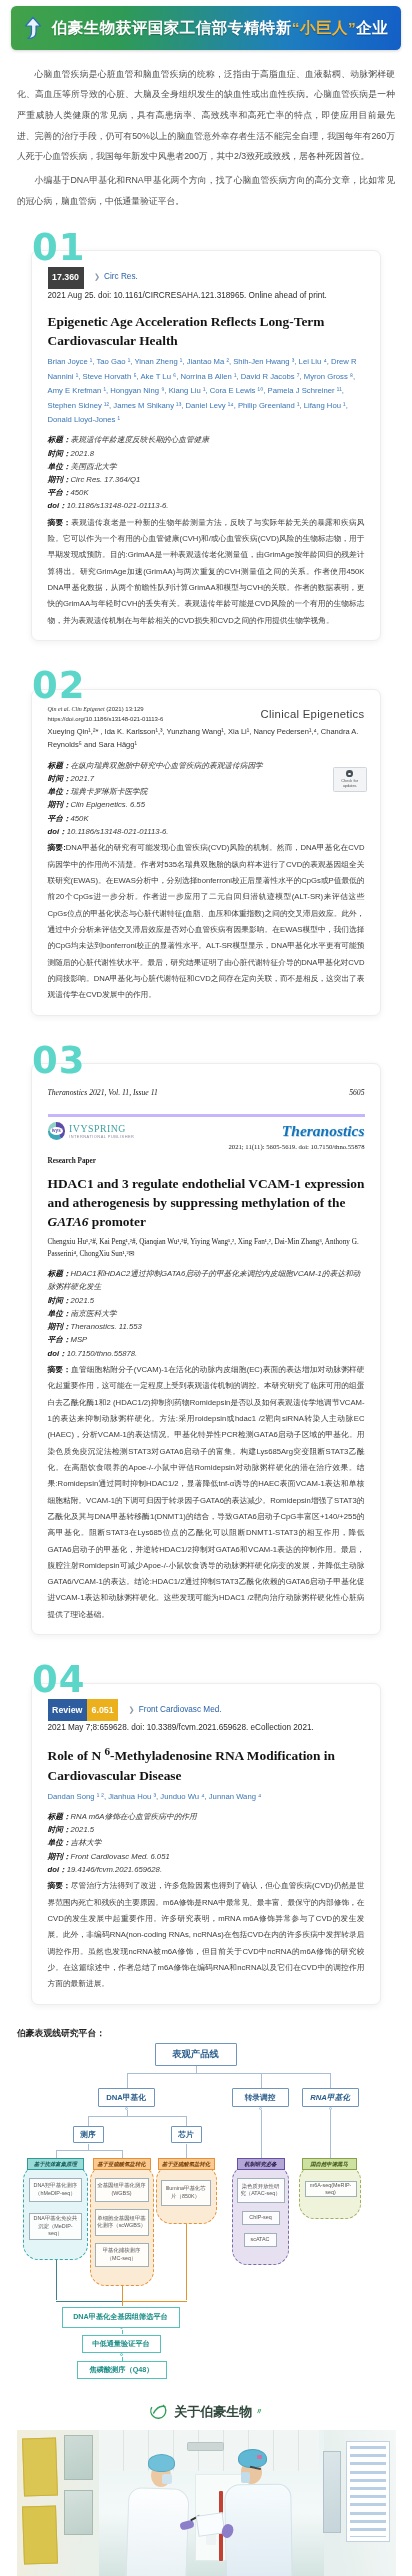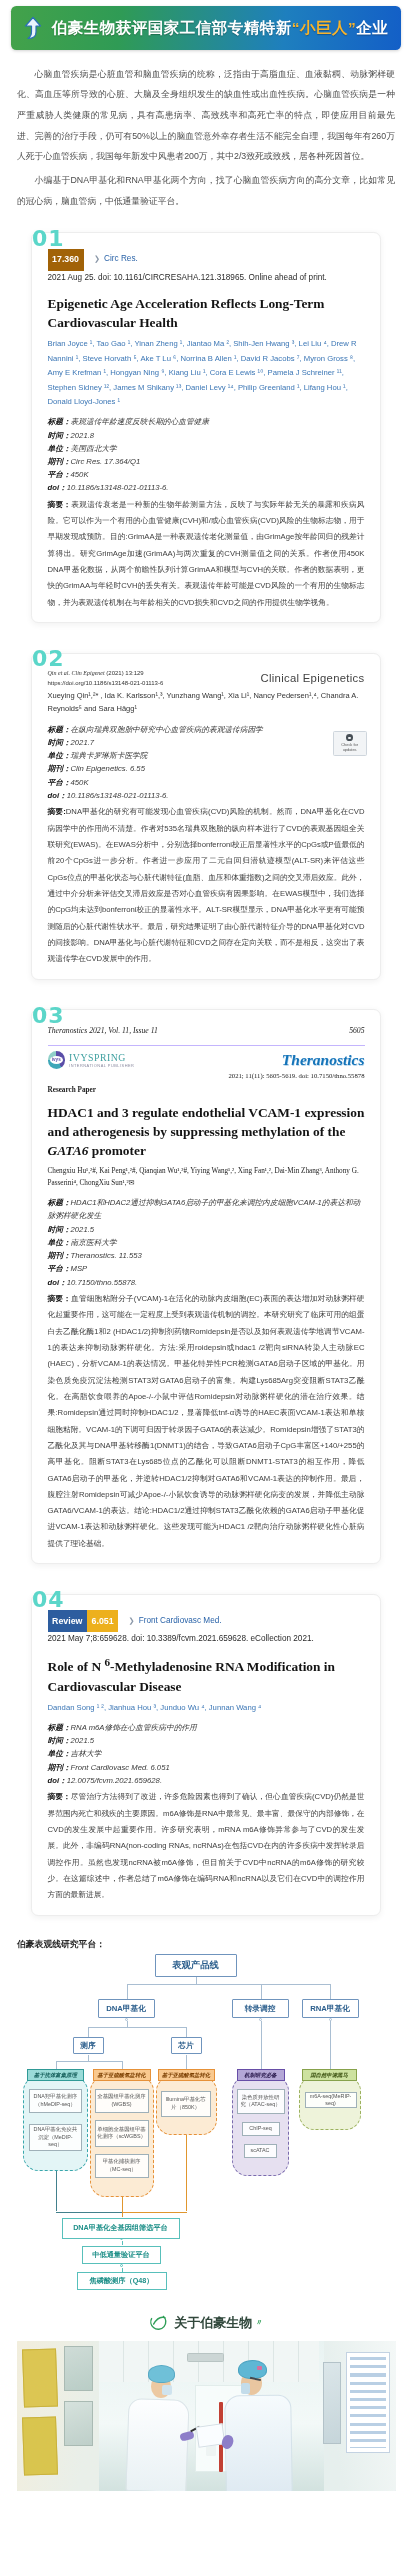--- a/index.html
+++ b/index.html
@@ -9,26 +9,26 @@
     background:linear-gradient(95deg,#43a24a 0%,#2f9b55 28%,#1e7fbe 70%,#135fc7 100%);
     box-shadow:0 1px 3.1px rgba(0,0,0,.18);}
   .banner-arrow{width:24px;height:24px;flex:0 0 auto;}
   .banner-title{color:#fff;font-size:15.5px;font-weight:700;letter-spacing:0.5px;margin-left:7.2px;
     text-shadow:0 0.5px 1px rgba(0,0,0,.28);white-space:nowrap;}
   .hl{color:#f7b32c;}
   
   .intro{padding:0 17px;margin-top:13.4px;font-size:8.8px;line-height:2.35;color:#4d4d4d;text-align:justify;}
   .intro p{margin:0 0 3.1px;text-indent:2em;}
   
-  .sec-num{font-size:22px;font-weight:700;color:#5bd6c9;margin:14.4px 0 -18.5px 32px;position:relative;z-index:2;
+  .sec-num{font-size:37px;font-weight:700;color:#5bd6c9;margin:14.4px 0 -18.5px 32px;position:relative;z-index:2;
     letter-spacing:1px;font-family:"DejaVu Sans",sans-serif;}
   .card{margin:0 31px 23px;background:#fff;border:0.5px solid #ededed;border-radius:7.2px;
     box-shadow:0 1.5px 6.2px rgba(0,0,0,.055);padding:15.5px 15.5px 11.3px;position:relative;}
   .pm-row{display:flex;align-items:center;font-size:8.2px;color:#2b2b2b;flex-wrap:wrap;line-height:1.8;}
-  .pm-badge{background:#a16207;color:#fff;font-weight:700;font-size:8.8px;padding:3.1px 4.6px;margin-right:5.2px;}
+  .pm-badge{background:#404040;color:#fff;font-weight:700;font-size:8.8px;padding:3.1px 4.6px;margin-right:5.2px;}
   .pm-badge.review{background:#2d5d9f;margin-right:0;}
   .pm-badge.ifac{background:#edb01d;}
   .pm-chevron{color:#8a97a8;margin:0 4.1px 0 5.2px;font-size:7.2px;}
   .pm-journal{color:#2a63a8;margin-right:3.1px;}
   .paper-title{font-family:"Liberation Serif","DejaVu Serif",serif;font-size:13.4px;font-weight:700;color:#141414;
     line-height:1.42;margin:8.2px 0 5.2px;}
   .authors{color:#3b76b5;font-size:7.7px;line-height:1.9;margin:0 0 5.2px;}
   .meta{font-size:7.7px;color:#3a3a3a;line-height:1.72;font-style:italic;}
   .meta-label{font-weight:700;color:#161616;}
   .abstract{font-size:7.7px;color:#3d3d3d;line-height:2.12;text-align:justify;margin-top:2.1px;}
@@ -43,21 +43,21 @@
   .ce-bar .l{font-weight:700;letter-spacing:1.5px;font-size:7.7px;}
   .ce-bar .r{font-weight:700;font-size:8.2px;}
   .check-badge{position:absolute;right:13.4px;top:77px;width:29px;border:0.5px solid #cfd6dd;background:#f2f4f6;
     border-radius:1.5px;text-align:center;padding:2.6px 1.5px;font-size:3.9px;color:#555;line-height:1.25;}
   .check-dot{width:6.7px;height:6.7px;border-radius:50%;background:#474f56;margin:0 auto 1.5px;position:relative;}
   .check-dot::after{content:"";position:absolute;left:2.1px;top:2.1px;width:2.6px;height:2.6px;border-radius:50%;background:#f2f4f6;}
   .ce-title{font-size:14px;font-weight:700;color:#1c1c1c;line-height:1.4;margin:2.1px 0 6.2px;width:86%;}
   .ce-authors{color:#333;font-size:7.5px;line-height:1.8;margin-bottom:7.2px;}
   
   .th-row1{display:flex;justify-content:space-between;font-family:"Liberation Serif","DejaVu Serif",serif;
-    font-size:7.7px;color:#222;border-bottom:1px solid #c4b5fd;padding-bottom:10px;font-style:italic;}
+    font-size:7.7px;color:#222;border-bottom:3px solid #c4b5fd;padding-bottom:17px;font-style:italic;margin-top:8px;}
   .th-row2{display:flex;justify-content:space-between;align-items:flex-start;margin-top:5.2px;}
   .ivy{display:flex;align-items:center;}
   .ivy-circle{width:17.5px;height:17.5px;border-radius:50%;
     background:conic-gradient(#5a4ea8 0 40%, #3fa7b8 40% 75%, #8fd0c9 75% 100%);position:relative;margin-right:4.1px;}
   .ivy-circle::after{content:"ivys";position:absolute;left:2.1px;top:5.2px;right:2.1px;bottom:4.1px;background:#fff;
     border-radius:50%;font-size:4.6px;color:#5a4ea8;font-weight:700;text-align:center;line-height:8.2px;}
   .ivy-name{color:#3fa0a0;font-size:9.8px;letter-spacing:0.5px;font-family:"Liberation Serif","DejaVu Serif",serif;}
   .ivy-sub{color:#8a8aa0;font-size:3.9px;letter-spacing:0.5px;}
   .th-logo{font-family:"Liberation Serif","DejaVu Serif",serif;font-weight:700;font-style:italic;font-size:15.5px;
     color:#1574b9;text-align:right;text-shadow:0.5px 0.5px 0 #bcd9ee;}
@@ -201,40 +201,40 @@
     <span class="pm-journal">Front Cardiovasc Med.</span>
     <span class="pm-cite">2021 May 7;8:659628. doi: 10.3389/fcvm.2021.659628. eCollection 2021.</span>
   </div>
   <div class="paper-title"><span>Role of N </span><sup>6</sup><span>-Methyladenosine RNA Modification in Cardiovascular Disease</span></div>
   <div class="authors">Dandan Song ¹ ², Jianhua Hou ³, Junduo Wu ⁴, Junnan Wang ⁴</div>
   <div class="meta">
     <div><span class="meta-label">标题：</span><span>RNA m6A修饰在心血管疾病中的作用</span></div>
     <div><span class="meta-label">时间：</span><span>2021.5</span></div>
     <div><span class="meta-label">单位：</span><span>吉林大学</span></div>
     <div><span class="meta-label">期刊：</span><span>Front Cardiovasc Med.  6.051</span></div>
-    <div><span class="meta-label">doi：</span><span>12.0075/fcvm.2021.659628.</span></div>
+    <div><span class="meta-label">doi：</span><span>19.4146/fcvm.2021.659628.</span></div>
   </div>
   <div class="abstract"><span class="meta-label">摘要：</span><span>尽管治疗方法得到了改进，许多危险因素也得到了确认，但心血管疾病(CVD)仍然是世界范围内死亡和残疾的主要原因。m6A修饰是RNA中最常见、最丰富、最保守的内部修饰，在CVD的发生发展中起重要作用。许多研究表明，mRNA m6A修饰异常参与了CVD的发生发展。此外，非编码RNA(non-coding RNAs, ncRNAs)在包括CVD在内的许多疾病中发挥转录后调控作用。虽然也发现ncRNA被m6A修饰，但目前关于CVD中ncRNA的m6A修饰的研究较少。在这篇综述中，作者总结了m6A修饰在编码RNA和ncRNA以及它们在CVD中的调控作用方面的最新进展。</span></div>
 </div>
 
 <div class="plat-head">伯豪表观线研究平台：</div>
 
 <div class="fc">
 
   <div class="fc-box" style="left:139px;top:0;width:82px;height:23px;font-size:9.3px;border-width:1px;">表观产品线</div>
 
   <div class="fc-line" style="left:180px;top:23px;width:0.8px;height:7.2px;"></div>
   <div class="fc-line" style="left:111px;top:30px;width:204px;height:0.8px;"></div>
   <div class="fc-line" style="left:111px;top:30px;width:0.8px;height:15.5px;"></div>
   <div class="fc-line" style="left:245px;top:30px;width:0.8px;height:15.5px;"></div>
   <div class="fc-line" style="left:314px;top:30px;width:0.8px;height:15.5px;"></div>
 
   <div class="fc-box" style="left:82px;top:45px;width:57px;height:19.6px;">DNA甲基化</div>
   <div class="fc-box" style="left:216px;top:45px;width:57px;height:19.6px;">转录调控</div>
-  <div class="fc-box" style="left:286px;top:45px;width:57px;height:19.6px;">RNA甲基化</div>
+  <div class="fc-box" style="left:286px;top:45px;width:57px;height:19.6px;font-style:italic;">RNA甲基化</div>
 
   <div class="fc-dot" style="left:109px;top:64px;"></div>
   <div class="fc-line" style="left:111px;top:67px;width:0.8px;height:5.7px;"></div>
   <div class="fc-line" style="left:72px;top:73px;width:98px;height:0.8px;"></div>
   <div class="fc-line" style="left:72px;top:73px;width:0.8px;height:10.3px;"></div>
   <div class="fc-line" style="left:170px;top:73px;width:0.8px;height:10.3px;"></div>
 
   <div class="fc-box" style="left:57px;top:83px;width:31px;height:17.5px;">测序</div>
   <div class="fc-box" style="left:155px;top:83px;width:31px;height:17.5px;">芯片</div>
 

